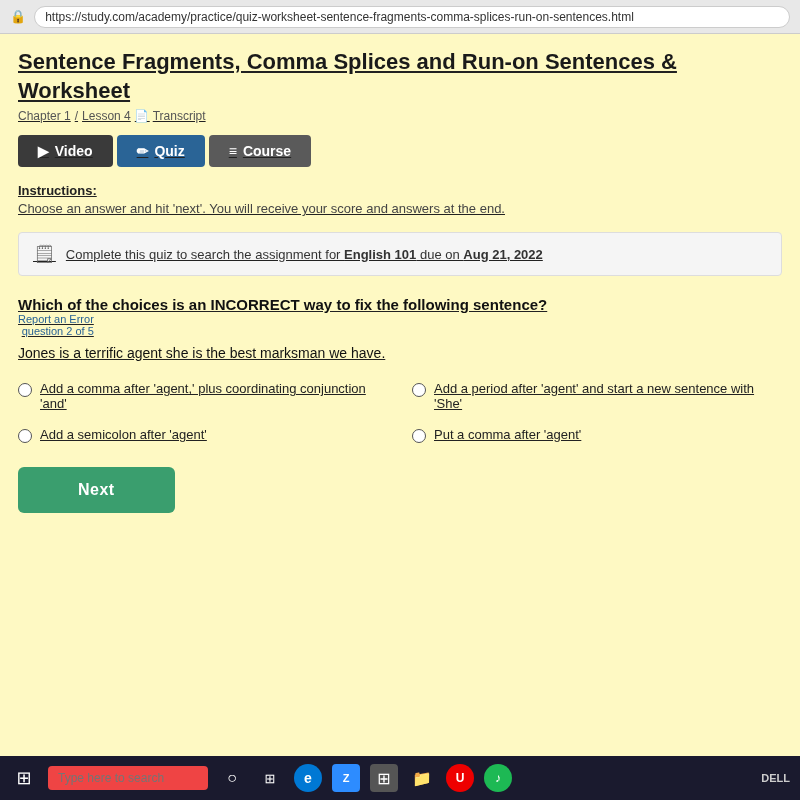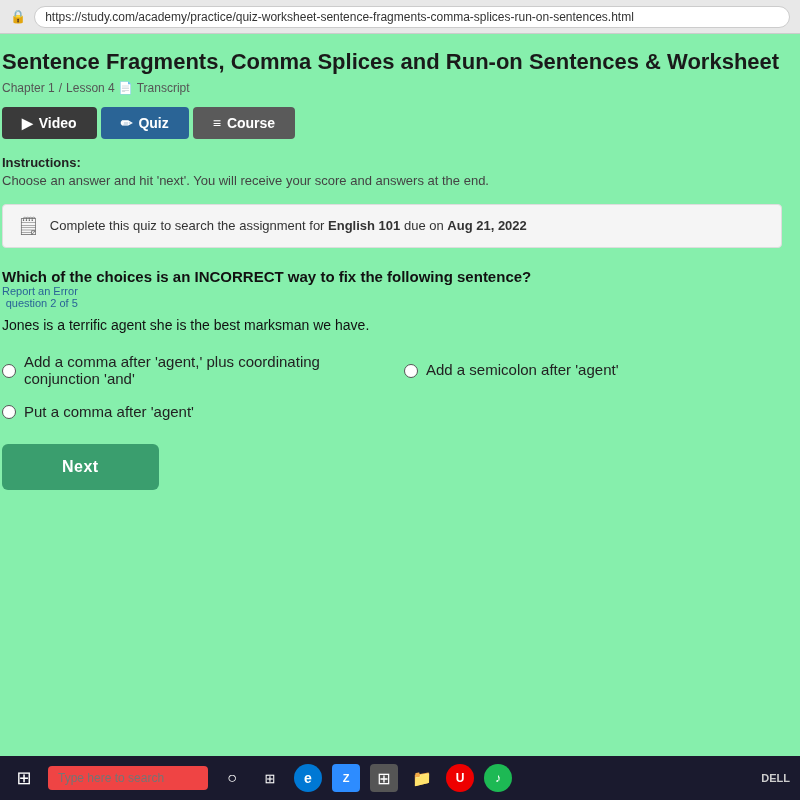--- a/index.html
+++ b/index.html
@@ -32,24 +32,25 @@
       border: 1px solid #ccc;
       border-radius: 12px;
       padding: 3px 10px;
       font-size: 12px;
       color: #333;
       flex: 1;
     }
 
     
     .page {
-      background: #86efac;
+      background: #fef9c3;
       height: calc(800px - 34px - 44px);
       overflow-y: auto;
-      padding: 0 18px 18px 2px;
+      padding: 0 18px 18px 18px;
+      text-decoration: underline;
     }
 
     
     .page-title {
       font-size: 22px;
       font-weight: bold;
       color: #1a1a1a;
       padding-top: 14px;
       padding-bottom: 4px;
       line-height: 1.3;
@@ -168,23 +169,23 @@
 
     
     .answers-grid {
       display: grid;
       grid-template-columns: 1fr 1fr;
       gap: 16px 24px;
       margin-bottom: 24px;
     }
     .answer-option {
       display: flex;
-      align-items: center;
+      align-items: flex-start;
       gap: 8px;
-      font-size: 15px;
+      font-size: 13px;
       color: #222;
       cursor: pointer;
     }
     .radio-circle {
       width: 14px;
       height: 14px;
       border: 1.5px solid #555;
       border-radius: 50%;
       display: inline-block;
       flex-shrink: 0;
@@ -312,20 +313,24 @@
   <div class="question-sentence">Jones is a terrific agent she is the best marksman we have.</div>
 
   
   <div class="answers-grid">
 
     <label class="answer-option">
       <span class="radio-circle"></span>
       <span>Add a comma after 'agent,' plus coordinating conjunction 'and'</span>
     </label>
 
+    <label class="answer-option">
+      <span class="radio-circle"></span>
+      <span>Add a period after 'agent' and start a new sentence with 'She'</span>
+    </label>
 
     <label class="answer-option">
       <span class="radio-circle"></span>
       <span>Add a semicolon after 'agent'</span>
     </label>
 
     <label class="answer-option">
       <span class="radio-circle"></span>
       <span>Put a comma after 'agent'</span>
     </label>

